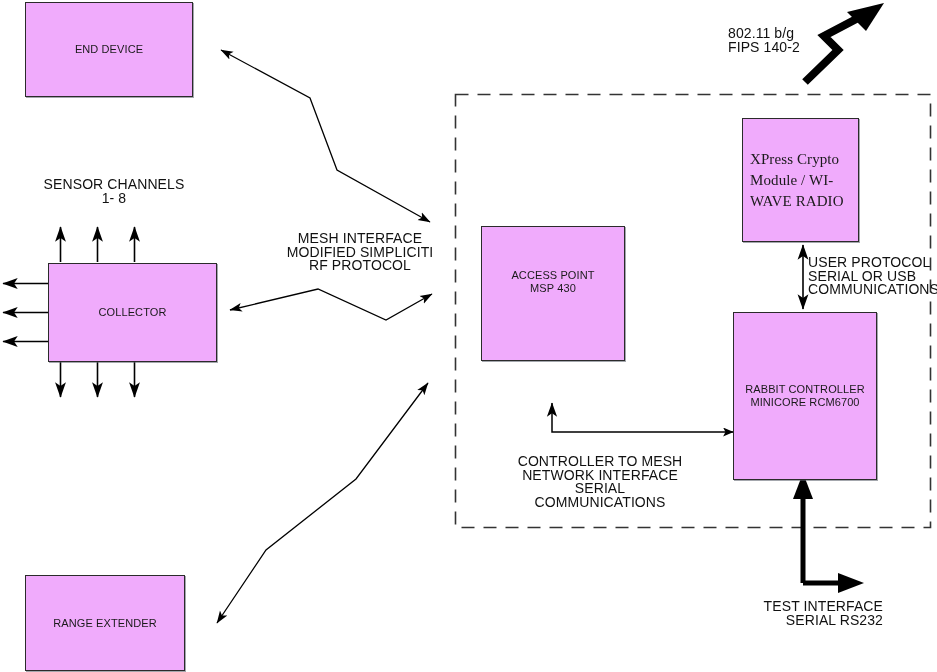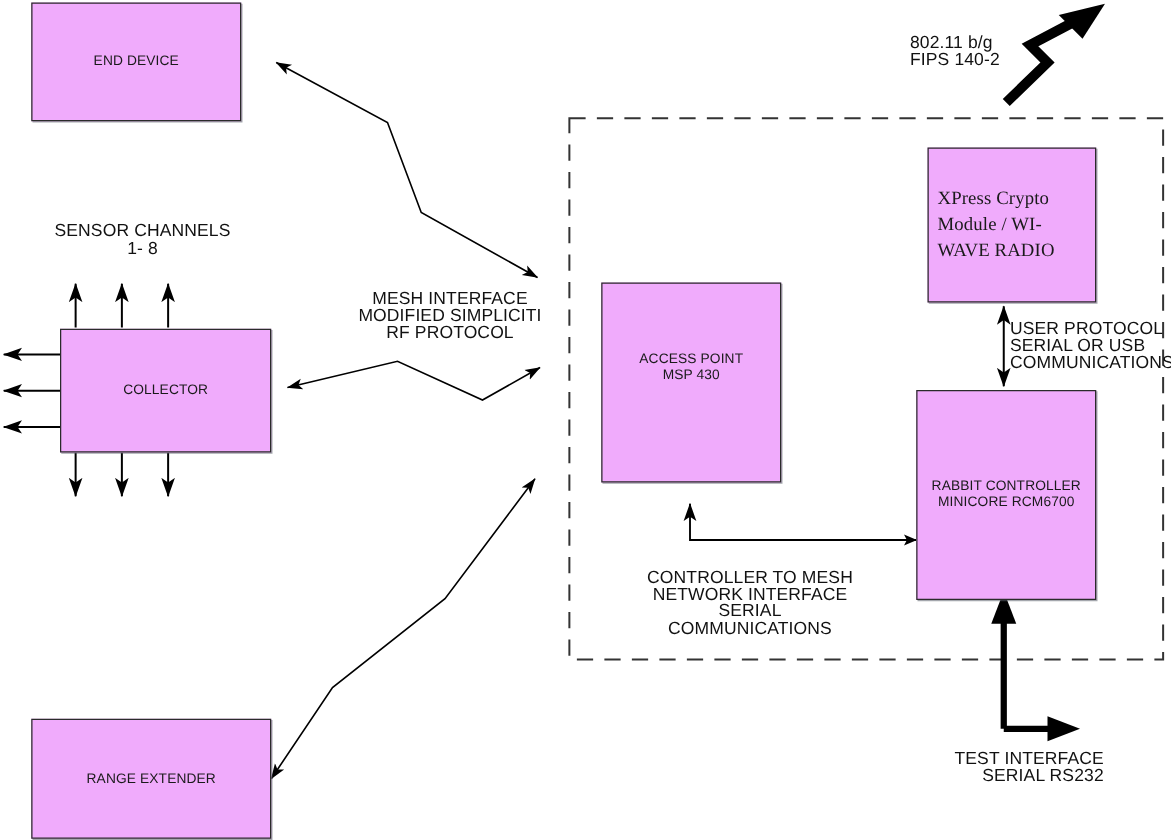--- a/index.html
+++ b/index.html
@@ -122,35 +122,35 @@
   </svg>
 
   <div class="node-box" style="left:25px; top:2px; width:168px; height:95px;">
     <div class="node-label">END DEVICE</div>
   </div>
 
   <div class="node-box" style="left:48px; top:263px; width:169px; height:99px;">
     <div class="node-label">COLLECTOR</div>
   </div>
 
-  <div class="node-box" style="left:25px; top:575px; width:192px; height:96px;">
+  <div class="node-box" style="left:25px; top:575px; width:160px; height:96px;">
     <div class="node-label">RANGE EXTENDER</div>
   </div>
 
-  <div class="node-box" style="left:481px; top:226px; width:144px; height:160px;">
+  <div class="node-box" style="left:481px; top:226px; width:144px; height:135px;">
     <div class="node-label" style="position:relative; top:-12px;">ACCESS POINT
 MSP 430</div>
   </div>
 
   <div class="node-box" style="left:733px; top:312px; width:144px; height:168px;">
     <div class="node-label">RABBIT CONTROLLER
 MINICORE RCM6700</div>
   </div>
 
-  <div class="node-box" style="left:742px; top:118px; width:135px; height:124px; justify-content:flex-start;">
+  <div class="node-box" style="left:742px; top:118px; width:117px; height:124px; justify-content:flex-start;">
     <div class="node-label serif-left" style="padding-left:7px; padding-right:4px;">XPress Crypto Module / WI-WAVE RADIO</div>
   </div>
 
   <div class="free-label" style="left:34px; top:178px; width:160px;">SENSOR CHANNELS
 1- 8</div>
 
   <div class="free-label" style="left:260px; top:232px; width:200px;">MESH INTERFACE
 MODIFIED SIMPLICITI
 RF PROTOCOL</div>
 

